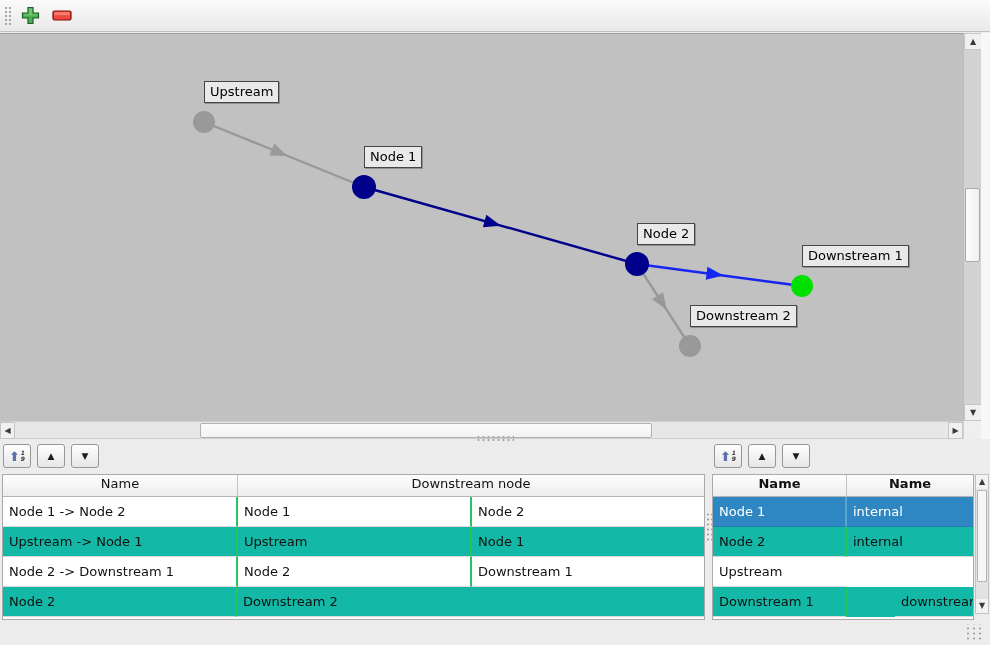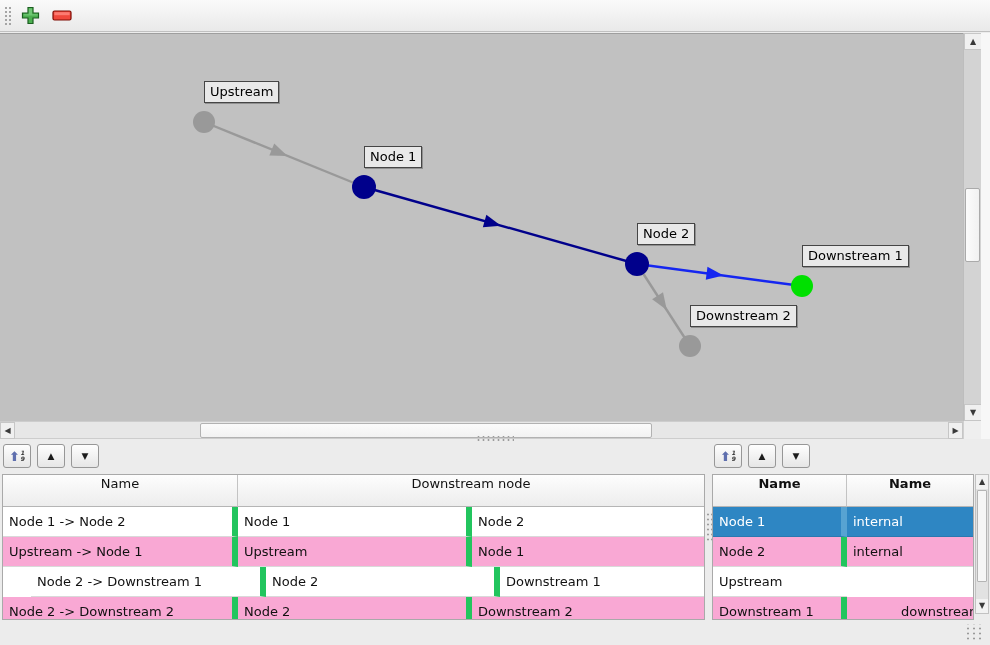--- a/index.html
+++ b/index.html
@@ -102,33 +102,33 @@
   }
   .sort-ico { display: flex; align-items: center; gap: 1px; }
   .sort-ico .arrow { color: #5f6fae; font-size: 13px; font-weight: bold; line-height: 1; }
   .sort-ico .nums { display: flex; flex-direction: column; font-size: 6px; line-height: 6px; color: #333; font-weight: bold; }
 
   
   .gtable {
     position: absolute; top: 474px; background: #fff;
     border: 1px solid #a9a9a9; overflow: hidden;
   }
-  .gtable .thead { display: flex; height: 32px; }
+  .gtable .thead { display: flex; height: 22px; }
   .gtable .th {
     background: linear-gradient(#fdfdfd, #ededed);
     border-right: 1px solid #c3c3c3; border-bottom: 1px solid #b5b5b5;
     text-align: center; font-size: 13px; line-height: 18px;
     overflow: hidden; white-space: nowrap;
   }
   .gtable .th:last-child { border-right: none; }
   .gtable.bold-head .th { font-weight: bold; }
   .gtable .tr { display: flex; height: 30px; background: #fff; }
-  .gtable .tr.alt { background: #f9a8d4; justify-content: space-between; }
+  .gtable .tr.alt { background: #14b8a6; justify-content: space-between; }
   .gtable .td {
-    border-right: 6px solid #22c55e; border-bottom: 1px solid #d9d9d9;
+    border-right: 2px solid #22c55e; border-bottom: 1px solid #d9d9d9;
     padding-left: 6px; font-size: 13px; line-height: 29px;
     overflow: hidden; white-space: nowrap;
   }
   .gtable .td:last-child { border-right: none; }
   .gtable .tr.selected { background: #2e86c3; }
   .gtable .tr.selected .td { color: #fff; border-right-color: #57a3d2; border-bottom-color: #2a79b0; }
 
   .table-edges { left: 2px; width: 703px; height: 146px; }
   .table-nodes { left: 712px; width: 262px; height: 146px; }
 
@@ -260,26 +260,25 @@
       <div class="td" style="flex: 0 0 235px;">Node 1 -&gt; Node 2</div>
       <div class="td" style="flex: 0 0 234px;">Node 1</div>
       <div class="td" style="flex: 1 1 auto;">Node 2</div>
     </div>
     <div class="tr alt">
       <div class="td" style="flex: 0 0 235px;">Upstream -&gt; Node 1</div>
       <div class="td" style="flex: 0 0 234px;">Upstream</div>
       <div class="td" style="flex: 1 1 auto;">Node 1</div>
     </div>
     <div class="tr">
-      <div class="td" style="flex: 0 0 235px; margin-left: 28px;">Node 2 -&gt; Downstream 1</div>
+      <div class="td" style="flex: 0 0 235px;">Node 2 -&gt; Downstream 1</div>
       <div class="td" style="flex: 0 0 234px;">Node 2</div>
       <div class="td" style="flex: 1 1 auto;">Downstream 1</div>
     </div>
     <div class="tr alt">
-      <div class="td" style="flex: 0 0 235px;">Node 2 -&gt; Downstream 2</div>
       <div class="td" style="flex: 0 0 234px;">Node 2</div>
       <div class="td" style="flex: 1 1 auto;">Downstream 2</div>
     </div>
   </div>
 <div class="gtable table-nodes bold-head" id="nodes-table">
     <div class="thead">
       <div class="th" style="flex: 0 0 134px;">Name</div>
       <div class="th" style="flex: 1 1 auto;">Name</div>
     </div>
     <div class="tr selected">

